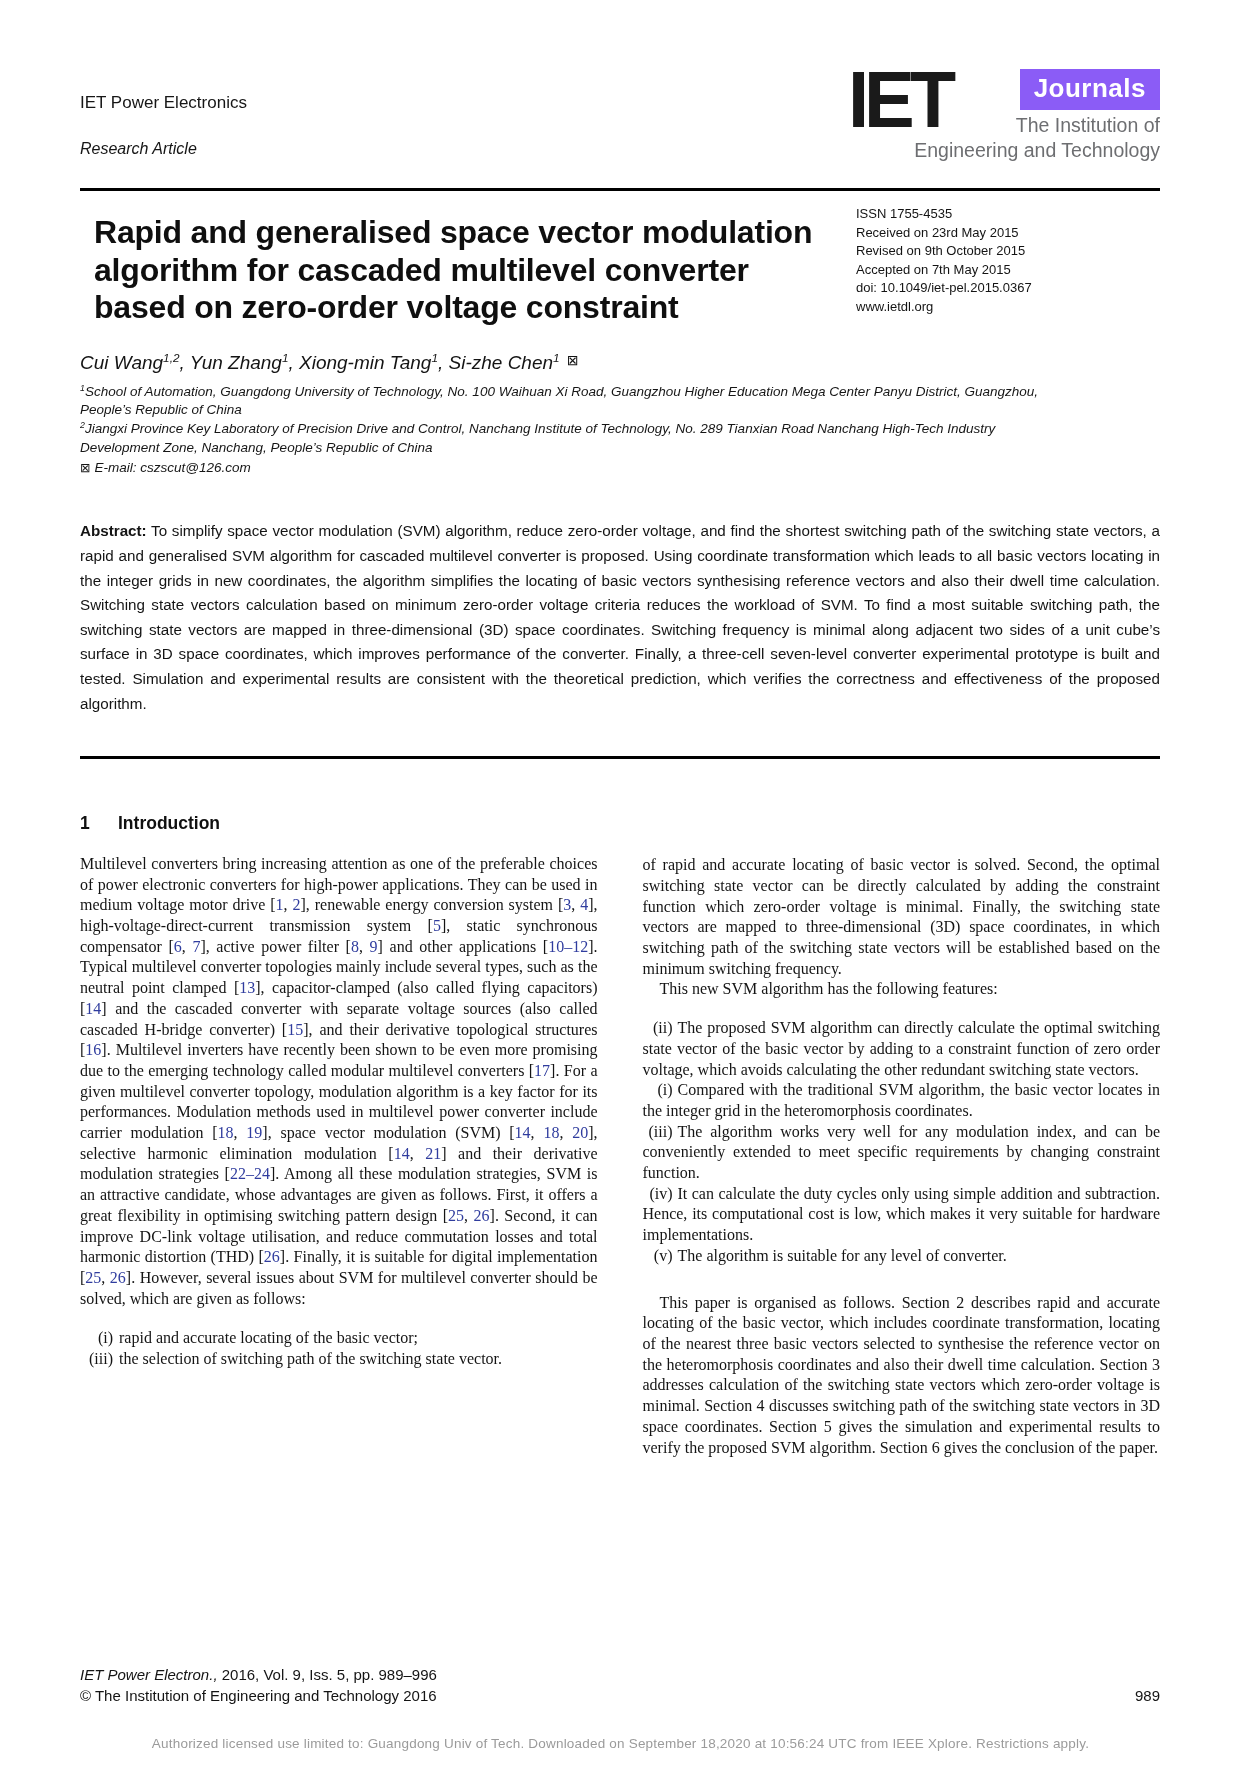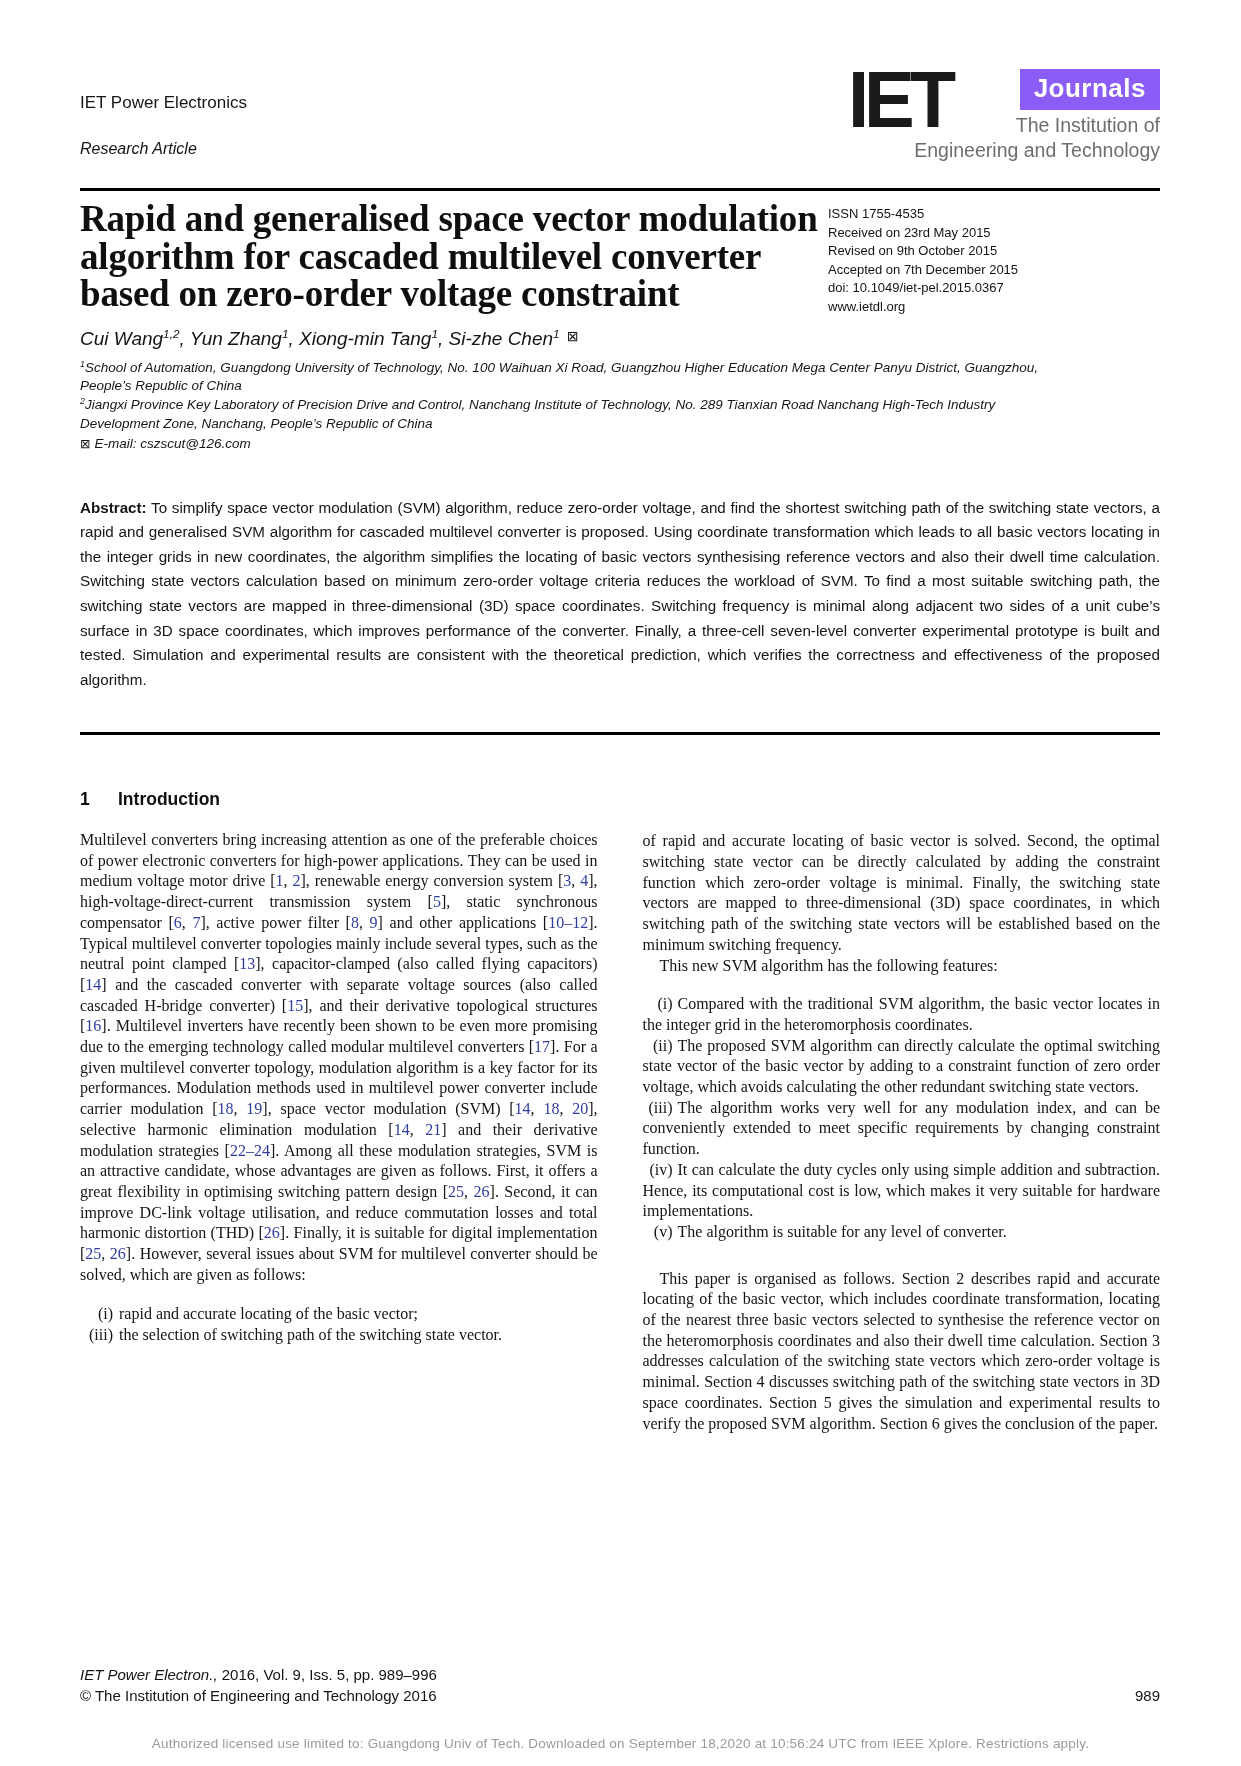--- a/index.html
+++ b/index.html
@@ -25,22 +25,22 @@
     font-weight:700; padding:4px 14px 6px; letter-spacing:0.5px;
   }
   .logo-inst { color:#6d6e71; font-size:19.5px; line-height:24.5px; margin-top:3px; }
   
   .rule { border:none; border-top:3px solid #000; margin:0; }
   .rule-top { margin-top:26px; }
   .rule-mid { margin-top:40px; }
   
   .title-row { display:flex; margin-top:9px; }
   .title {
-    margin:0; font-size:37px; line-height:37.5px; font-weight:700;
-    color:#0f0f0f; flex:0 0 748px; letter-spacing:-0.2px;font-family:Liberation Serif, serif;
+    margin:14px; font-size:32px; line-height:37.5px; font-weight:700;
+    color:#0f0f0f; flex:0 0 748px; letter-spacing:-0.2px;
   }
   .meta { margin-left:auto; width:336px; font-size:13px; line-height:18.6px; padding-top:5px; color:#141414; }
   
   .authors { margin-top:11px; font-size:19px; font-style:italic; color:#141414; }
   .authors sup { font-size:62%; line-height:0; }
   .env-a { font-style:normal; font-size:14px; position:relative; top:-4px; margin-left:7px; }
   .affils { margin-top:9px; font-size:13.5px; line-height:18.8px; font-style:italic; max-width:990px; color:#161616; }
   .affil sup { font-size:65%; line-height:0; }
   .email-line { margin-top:1px; }
   .env { font-style:normal; font-size:12.5px; margin-right:4px; }
@@ -96,21 +96,21 @@
   </div>
 
   <hr class="rule rule-top">
 
   <div class="title-row">
     <h1 class="title">Rapid and generalised space vector modulation algorithm for cascaded multilevel converter based on zero-order voltage constraint</h1>
     <div class="meta">
       <div>ISSN 1755-4535</div>
       <div>Received on 23rd May 2015</div>
       <div>Revised on 9th October 2015</div>
-      <div>Accepted on 7th December 2015</div>
+      <div>Accepted on 7th May 2015</div>
       <div>doi: 10.1049/iet-pel.2015.0367</div>
       <div>www.ietdl.org</div>
     </div>
   </div>
 
   <div class="authors"><span>Cui Wang<sup>1,2</sup>, Yun Zhang<sup>1</sup>, Xiong-min Tang<sup>1</sup>, Si-zhe Chen<sup>1</sup></span><span class="env-a">⊠</span></div>
 
   <div class="affils">
     <div class="affil"><sup>1</sup>School of Automation, Guangdong University of Technology, No. 100 Waihuan Xi Road, Guangzhou Higher Education Mega Center Panyu District, Guangzhou, People’s Republic of China</div>
     <div class="affil"><sup>2</sup>Jiangxi Province Key Laboratory of Precision Drive and Control, Nanchang Institute of Technology, No. 289 Tianxian Road Nanchang High-Tech Industry Development Zone, Nanchang, People’s Republic of China</div>
@@ -128,22 +128,22 @@
       <div class="list">
         <div class="li"><span class="lm">(i)</span><span>rapid and accurate locating of the basic vector;</span></div>
         <div class="li"><span class="lm">(iii)</span><span>the selection of switching path of the switching state vector.</span></div>
       </div>
     </div>
 
     <div class="col col-right">
       <p class="p">of rapid and accurate locating of basic vector is solved. Second, the optimal switching state vector can be directly calculated by adding the constraint function which zero-order voltage is minimal. Finally, the switching state vectors are mapped to three-dimensional (3D) space coordinates, in which switching path of the switching state vectors will be established based on the minimum switching frequency.</p>
       <p class="p indent">This new SVM algorithm has the following features:</p>
       <div class="list list-r">
+        <div class="li"><span class="lm">(ii)</span><span>The proposed SVM algorithm can directly calculate the optimal switching state vector of the basic vector by adding to a constraint function of zero order voltage, which avoids calculating the other redundant switching state vectors.</span></div>
         <div class="li"><span class="lm">(i)</span><span>Compared with the traditional SVM algorithm, the basic vector locates in the integer grid in the heteromorphosis coordinates.</span></div>
-        <div class="li"><span class="lm">(ii)</span><span>The proposed SVM algorithm can directly calculate the optimal switching state vector of the basic vector by adding to a constraint function of zero order voltage, which avoids calculating the other redundant switching state vectors.</span></div>
         <div class="li"><span class="lm">(iii)</span><span>The algorithm works very well for any modulation index, and can be conveniently extended to meet specific requirements by changing constraint function.</span></div>
         <div class="li"><span class="lm">(iv)</span><span>It can calculate the duty cycles only using simple addition and subtraction. Hence, its computational cost is low, which makes it very suitable for hardware implementations.</span></div>
         <div class="li"><span class="lm">(v)</span><span>The algorithm is suitable for any level of converter.</span></div>
       </div>
       <p class="p indent gap-md">This paper is organised as follows. Section 2 describes rapid and accurate locating of the basic vector, which includes coordinate transformation, locating of the nearest three basic vectors selected to synthesise the reference vector on the heteromorphosis coordinates and also their dwell time calculation. Section 3 addresses calculation of the switching state vectors which zero-order voltage is minimal. Section 4 discusses switching path of the switching state vectors in 3D space coordinates. Section 5 gives the simulation and experimental results to verify the proposed SVM algorithm. Section 6 gives the conclusion of the paper.</p>
     </div>
   </div>
 
   <div class="footer">
     <div class="footer-left">

